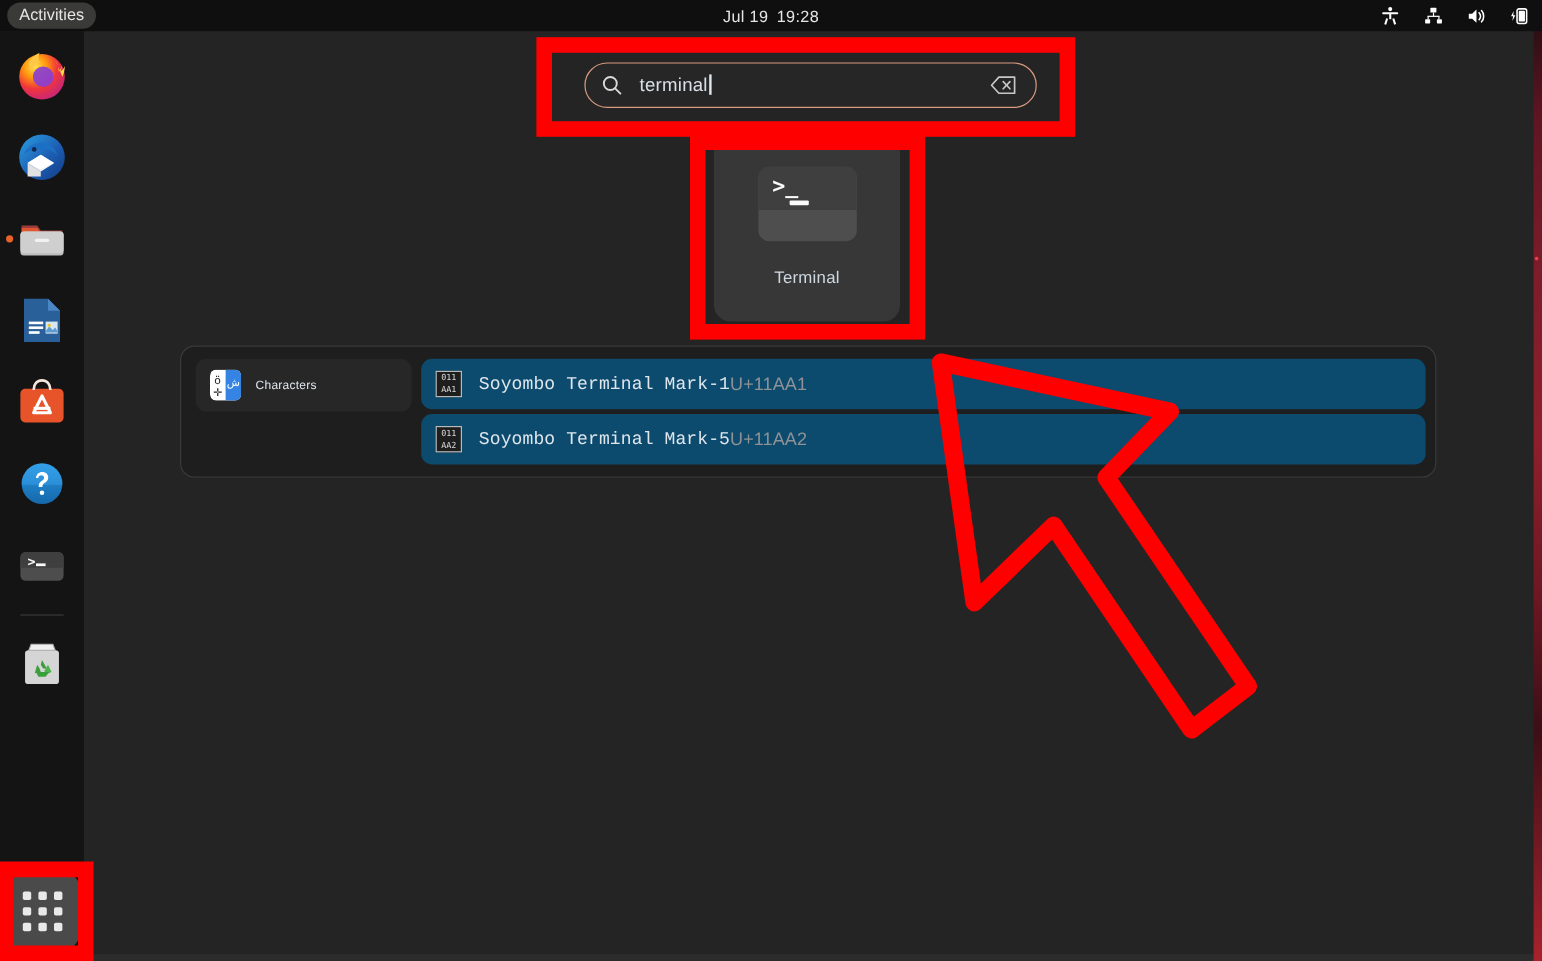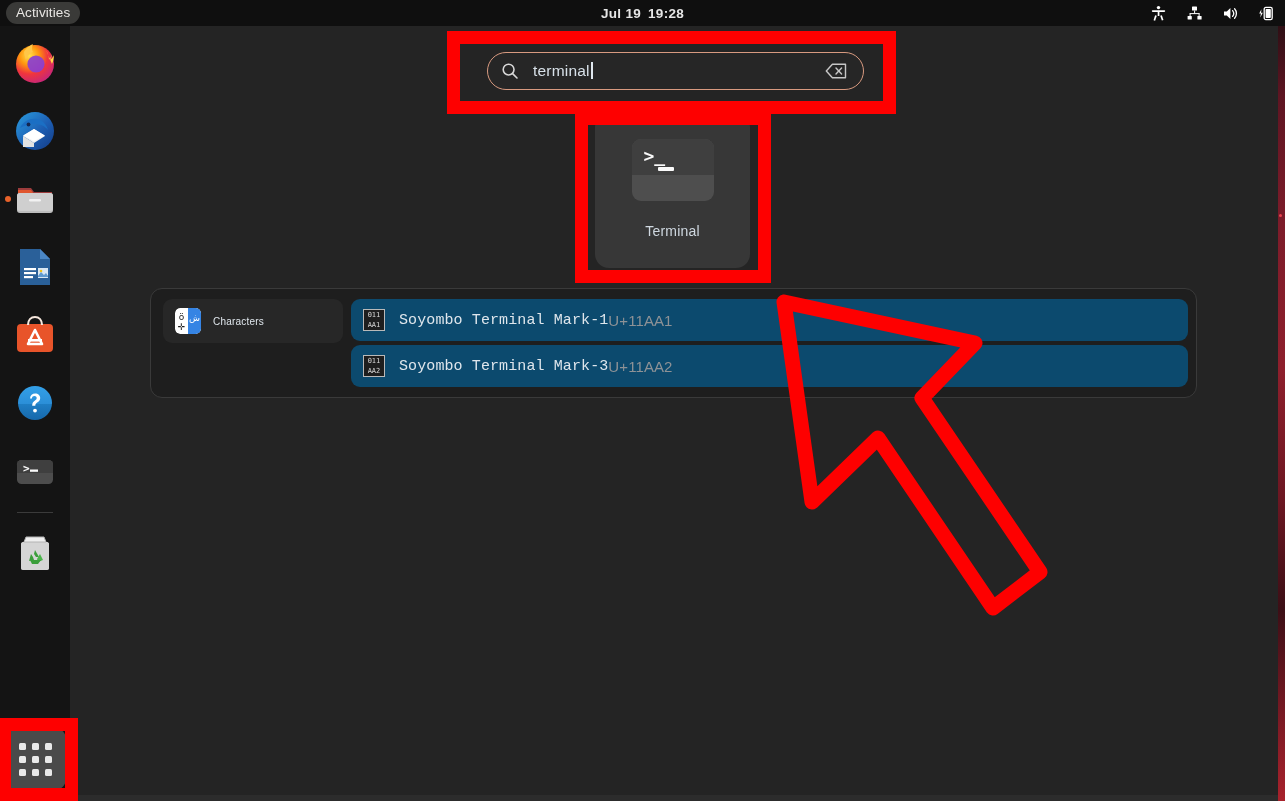--- a/index.html
+++ b/index.html
@@ -62,21 +62,20 @@
     cursor: pointer;
   }
   .clock {
     position: absolute;
     left: 0; right: 0;
     text-align: center;
     color: #e6e6e6;
     font-size: 13.5px;
     letter-spacing: .3px;
     pointer-events: none;
-    font-weight: bold;
   }
   .clock .sep { display: inline-block; width: 7px; }
   .tray {
     position: absolute;
     right: 10px;
     display: flex;
     align-items: center;
     gap: 19px;
   }
   .tray .tico { width: 17px; height: 17px; display: block; cursor: pointer; }
@@ -575,21 +574,21 @@
         </span>
         <span class="result-name">Soyombo Terminal Mark-1</span>
         <span class="result-code">U+11AA1</span>
       </div>
 
       <div class="result-row">
         <span class="glyph-ico">
           <span style="grid-column:1/4">011</span>
           <span style="grid-column:1/4">AA2</span>
         </span>
-        <span class="result-name">Soyombo Terminal Mark-3</span>
+        <span class="result-name">Soyombo Terminal Mark-5</span>
         <span class="result-code">U+11AA2</span>
       </div>
 
     </div>
   </div>
 
   <div class="bottom-strip"></div>
 
   <div class="anno anno-search"></div>
   <div class="anno anno-tile"></div>

